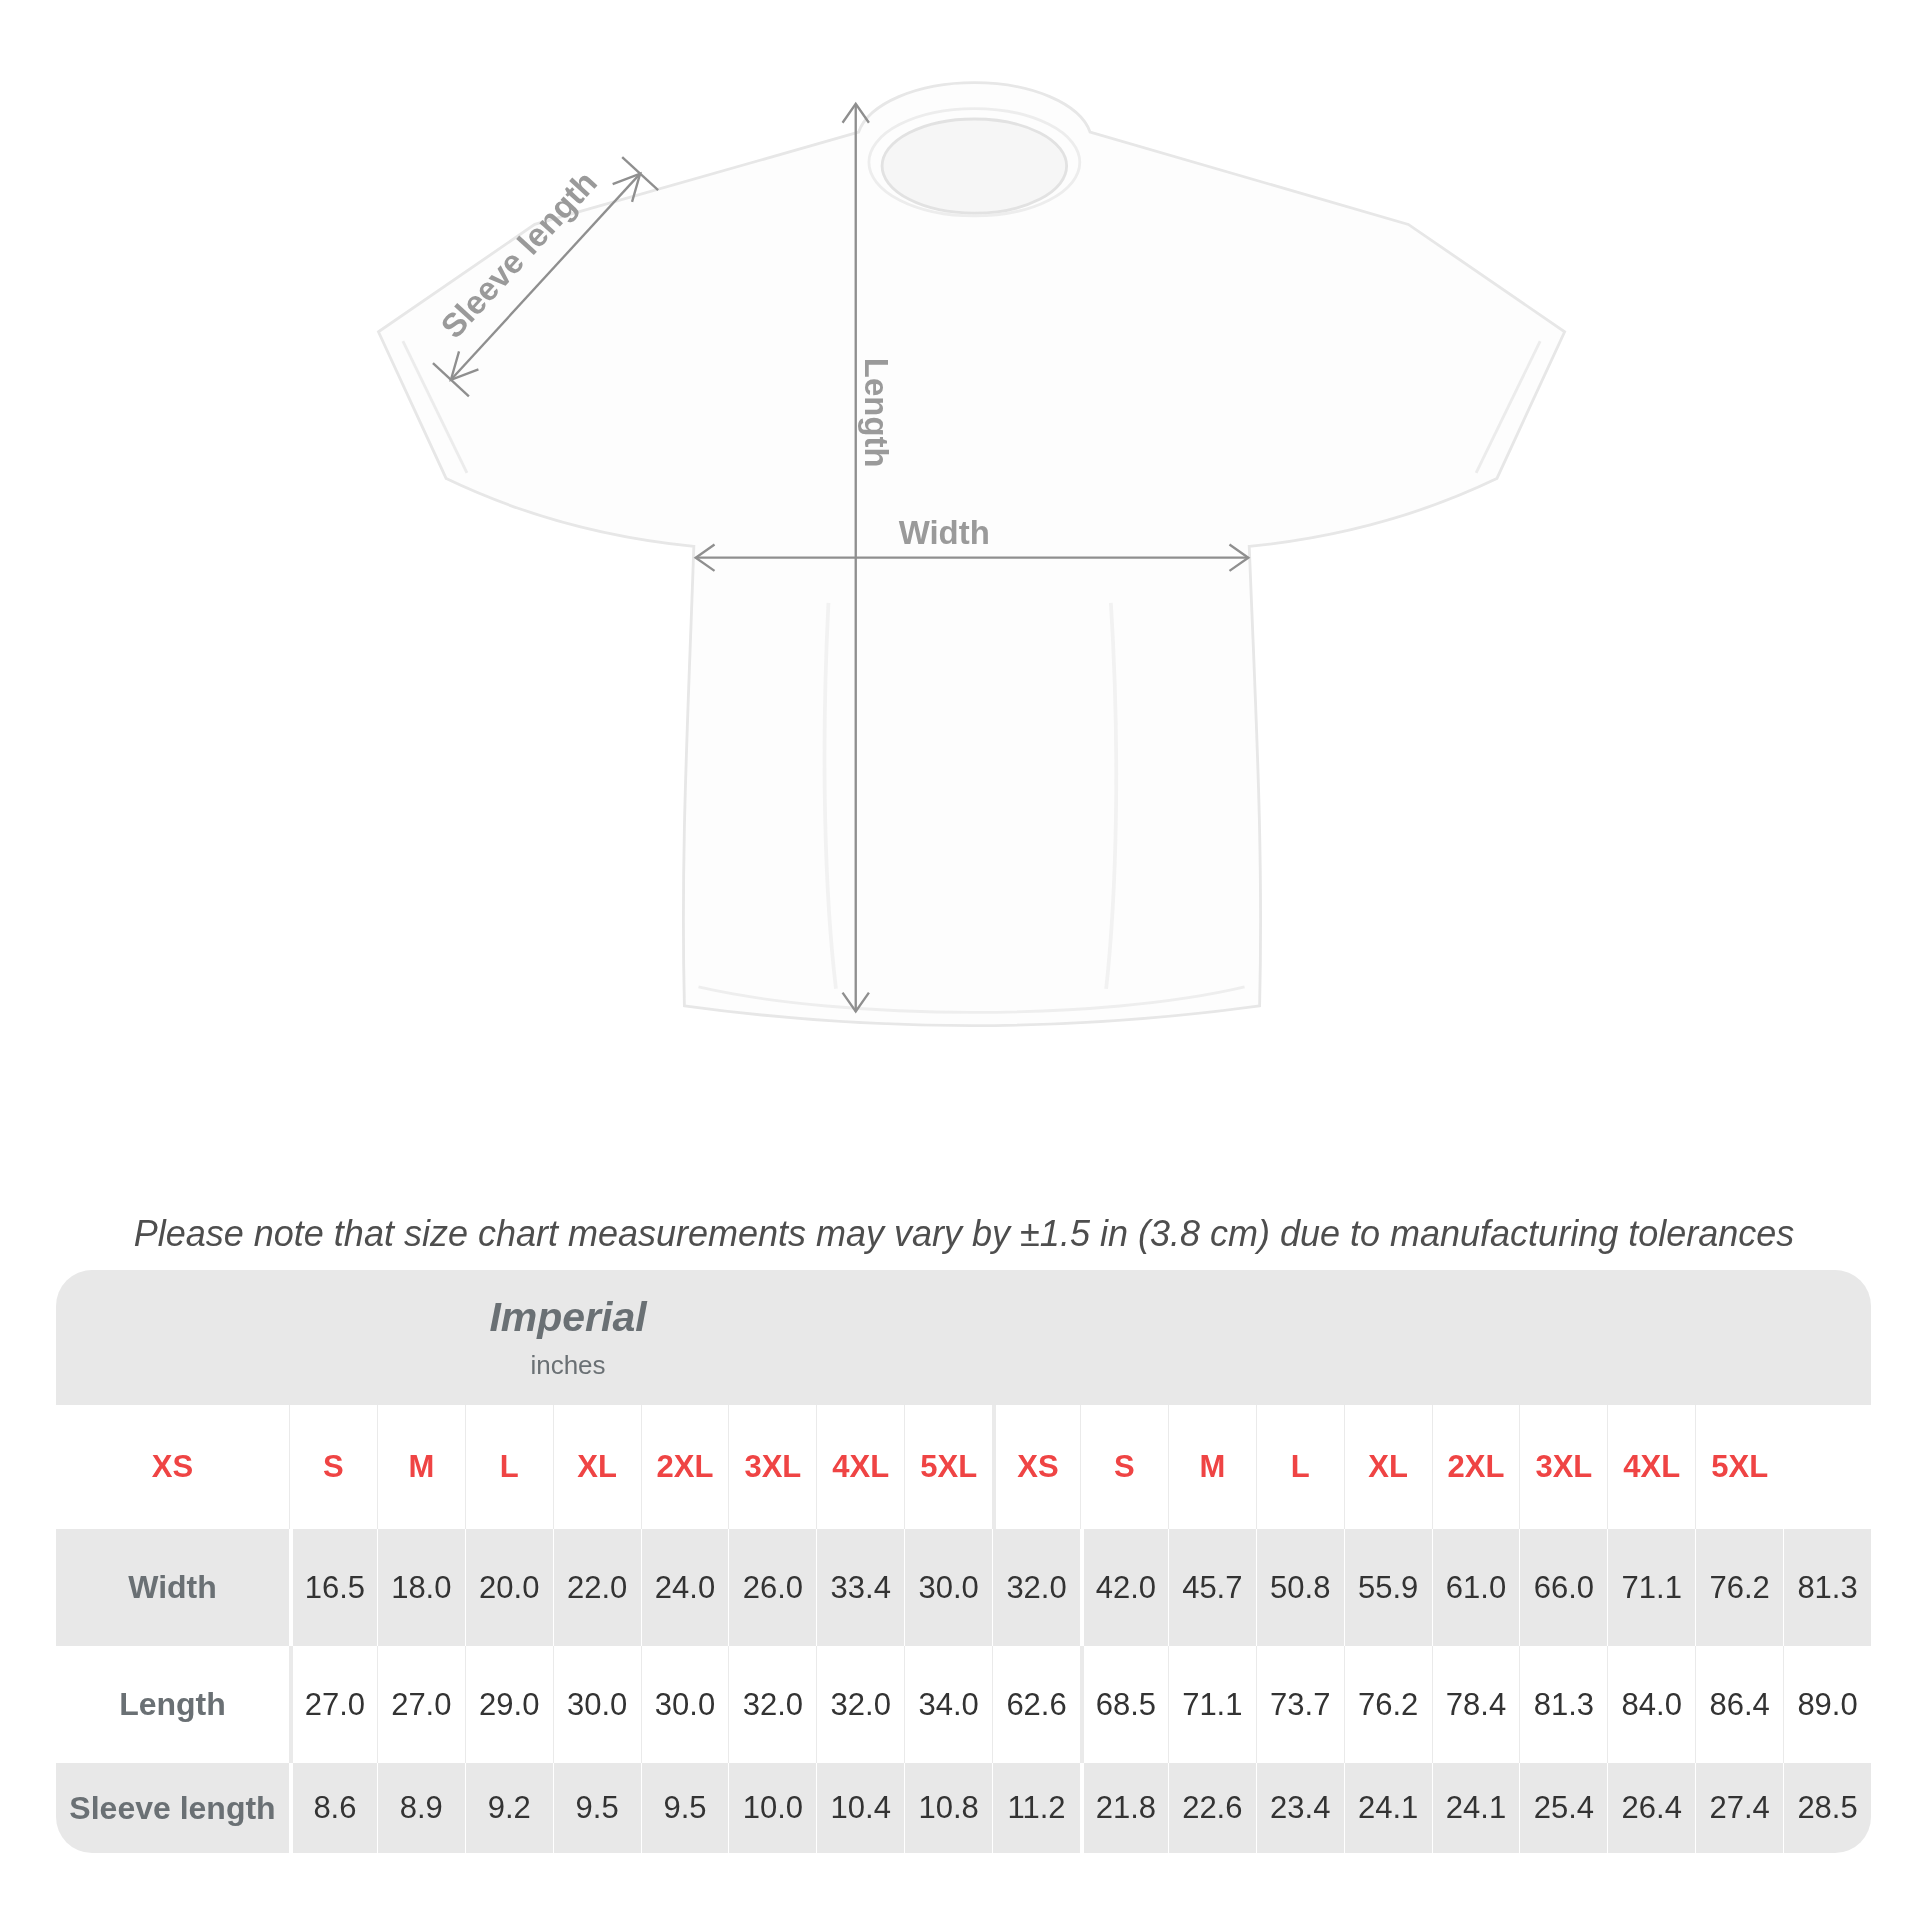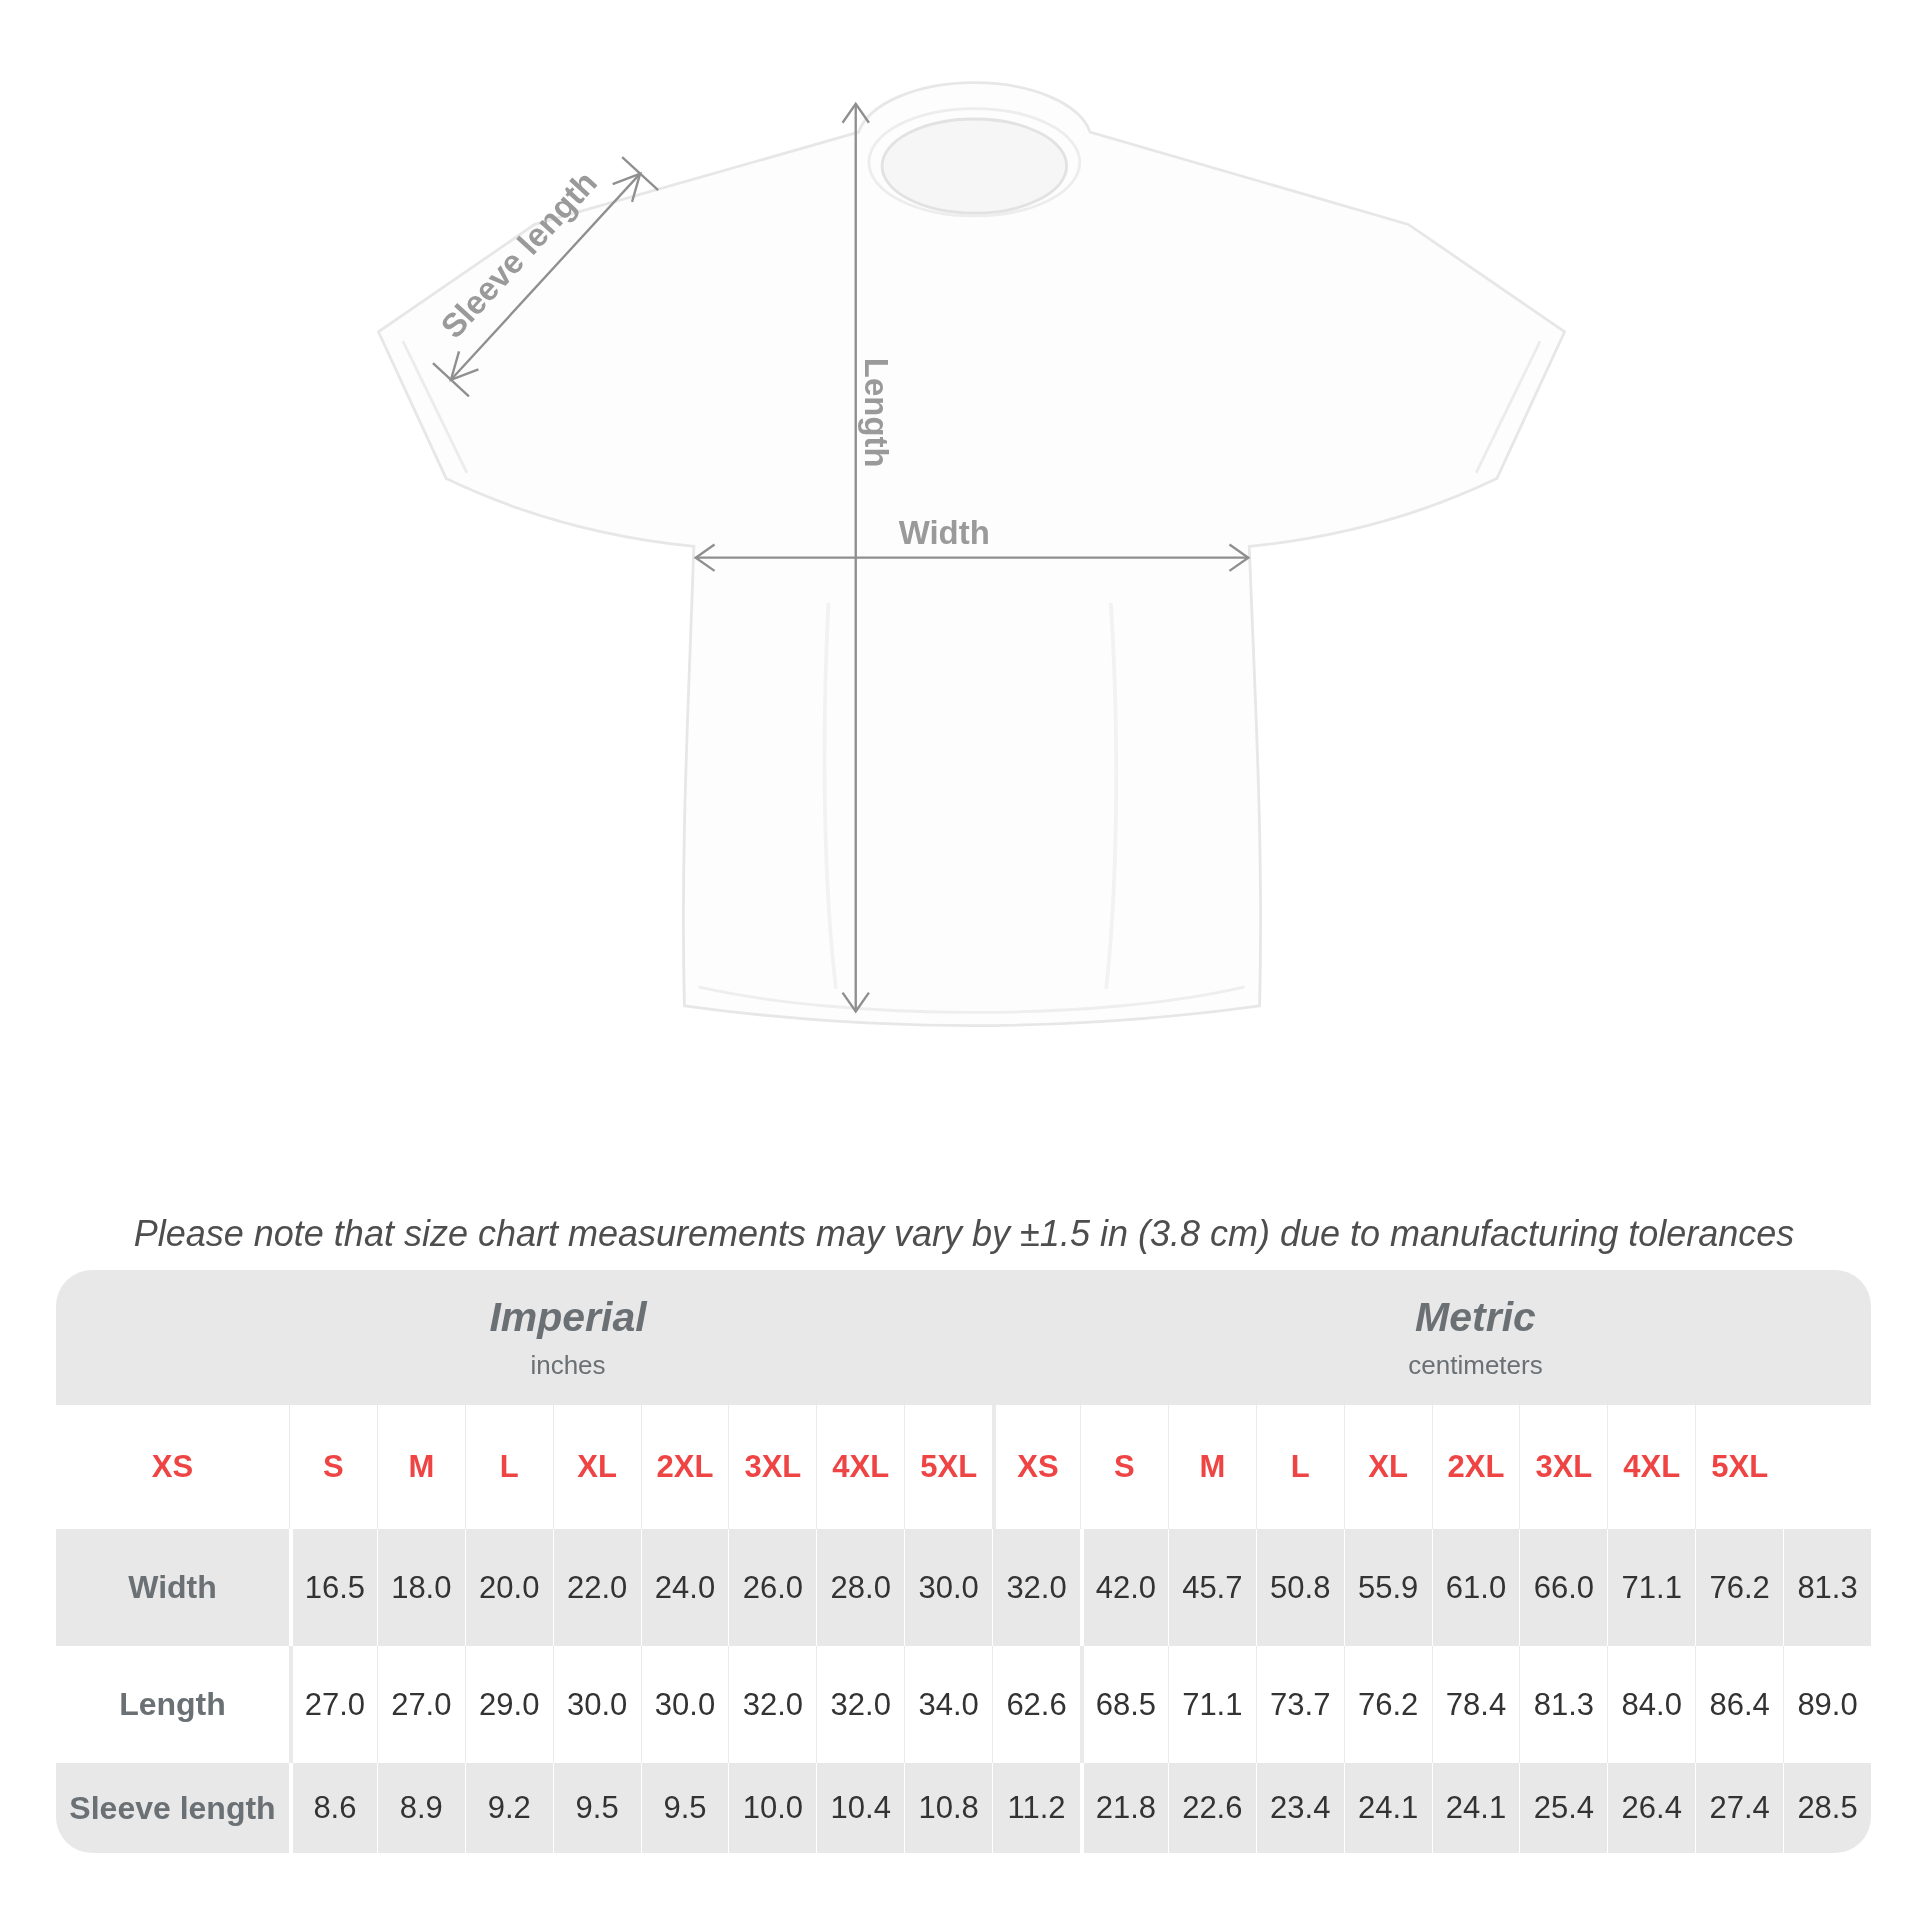--- a/index.html
+++ b/index.html
@@ -105,24 +105,20 @@
   </svg>
 
   <div class="subtitle">Please note that size chart measurements may vary by ±1.5 in (3.8 cm) due to manufacturing tolerances</div>
 
   <div class="size-table">
 
     <div class="trow row-gray h-band">
       <div class="cell band-cell span10">
         <div class="unit-title">Imperial</div>
         <div class="unit-sub">inches</div>
-      </div>
-      <div class="cell band-cell span9">
-        <div class="unit-title">Metric</div>
-        <div class="unit-sub">centimeters</div>
       </div>
     </div>
 
     <div class="trow row-white h-size">
       <div class="cell szh thick">XS</div>
       <div class="cell szh">S</div>
       <div class="cell szh">M</div>
       <div class="cell szh">L</div>
       <div class="cell szh">XL</div>
       <div class="cell szh">2XL</div>
@@ -141,21 +137,21 @@
     </div>
 
     <div class="trow row-gray h-data">
       <div class="cell lbl">Width</div>
       <div class="cell thick">16.5</div>
       <div class="cell">18.0</div>
       <div class="cell">20.0</div>
       <div class="cell">22.0</div>
       <div class="cell">24.0</div>
       <div class="cell">26.0</div>
-      <div class="cell">28.0</div>
+      <div class="cell">33.4</div>
       <div class="cell">30.0</div>
       <div class="cell">32.0</div>
       <div class="cell thick">42.0</div>
       <div class="cell">45.7</div>
       <div class="cell">50.8</div>
       <div class="cell">55.9</div>
       <div class="cell">61.0</div>
       <div class="cell">66.0</div>
       <div class="cell">71.1</div>
       <div class="cell">76.2</div>

